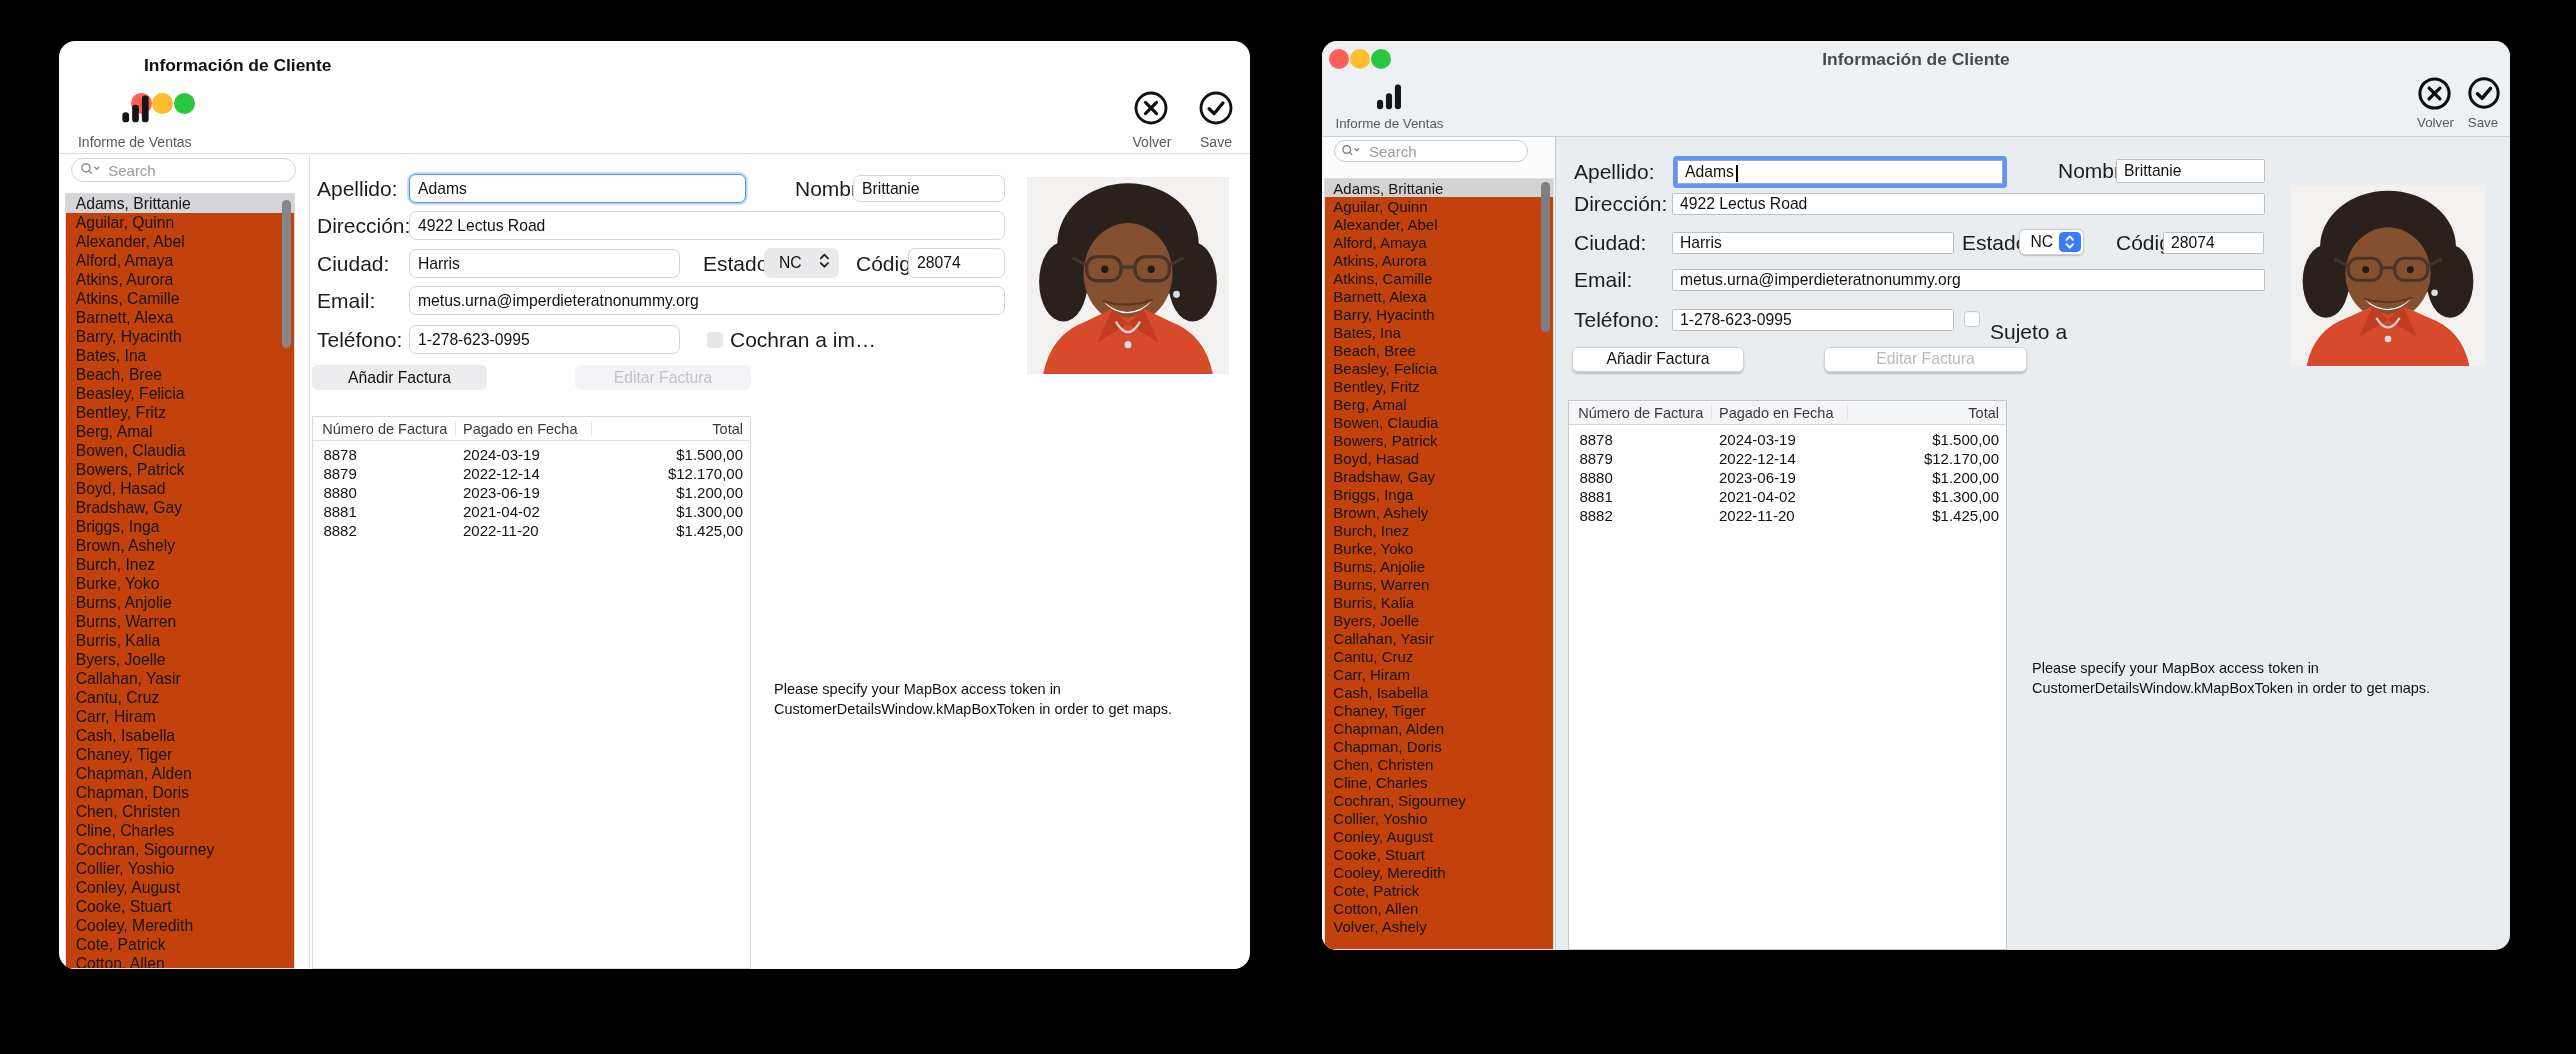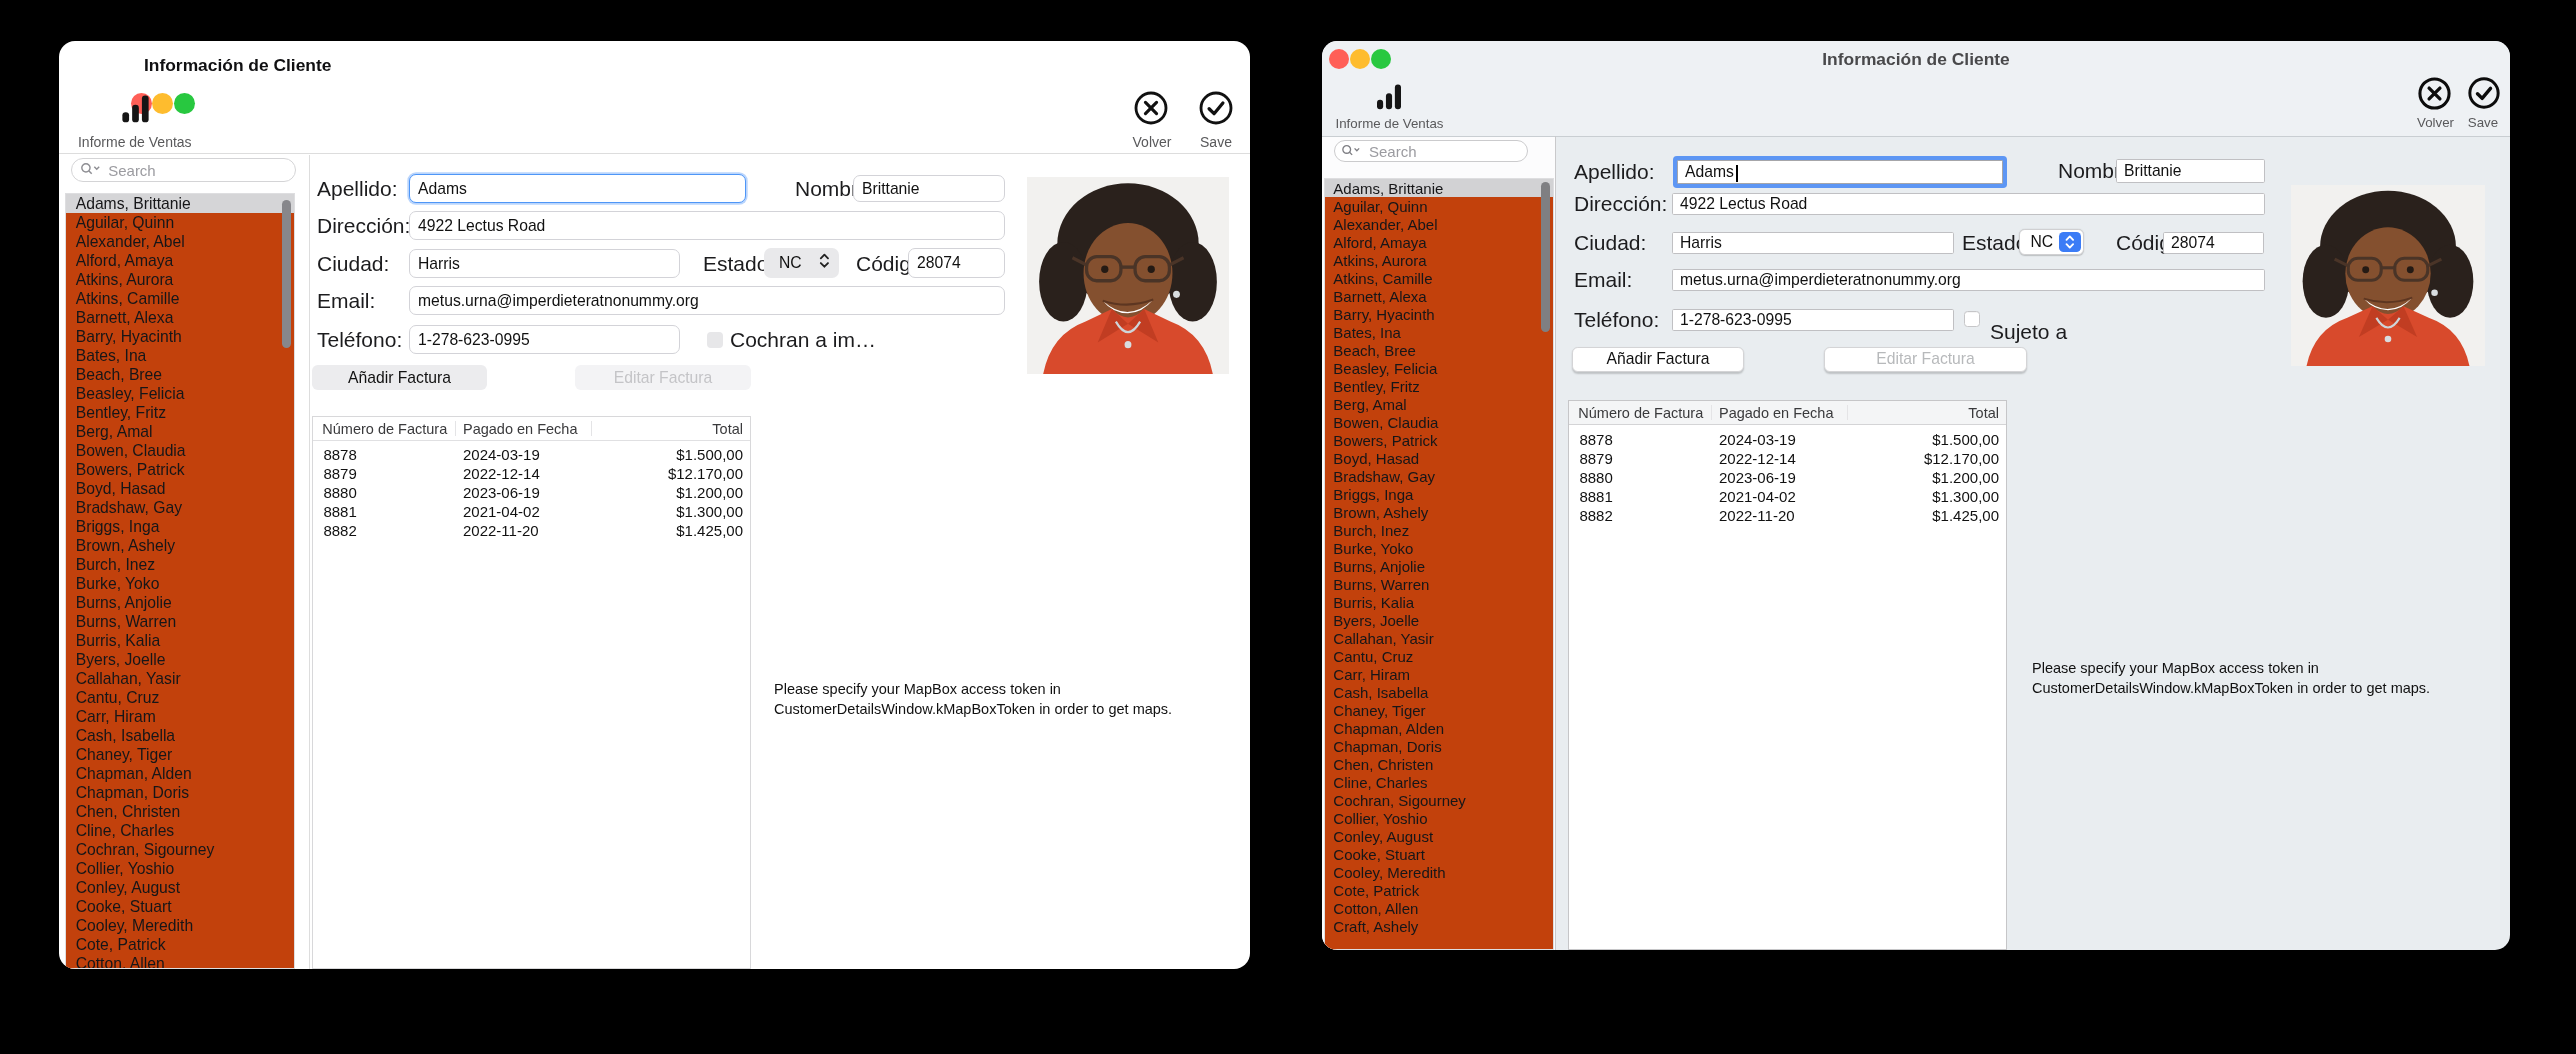--- a/index.html
+++ b/index.html
@@ -369,21 +369,21 @@
         <div class="row">Chapman, Doris</div>
         <div class="row">Chen, Christen</div>
         <div class="row">Cline, Charles</div>
         <div class="row">Cochran, Sigourney</div>
         <div class="row">Collier, Yoshio</div>
         <div class="row">Conley, August</div>
         <div class="row">Cooke, Stuart</div>
         <div class="row">Cooley, Meredith</div>
         <div class="row">Cote, Patrick</div>
         <div class="row">Cotton, Allen</div>
-        <div class="row">Craft, Ashely</div>
+        <div class="row">Volver, Ashely</div>
       </div>
     <div class="scroll-thumb" style="left:219px;top:141px;height:150px;background:#7f7f82;"></div>
 
     <div class="vline" style="left:233px;top:95px;bottom:0;"></div>
 
     <div class="flabel" style="left:252px;top:115px;height:31px;">Apellido:</div>
     <div class="field-r focused" style="left:355px;top:119px;width:326px;height:24px;">
       <span>Adams</span>
       <span class="caret" style="left:58px;top:3.5px;"></span>
     </div>

